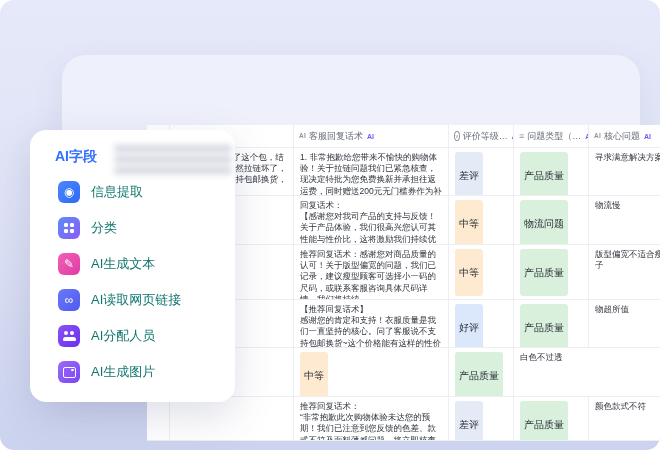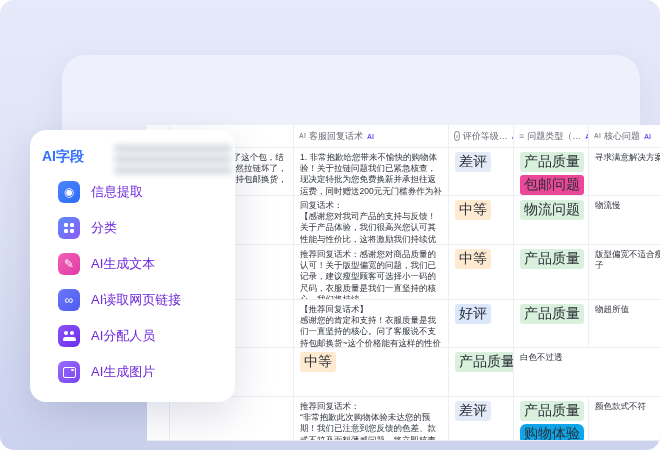--- a/index.html
+++ b/index.html
@@ -20,31 +20,31 @@
   .aibadge{font-size:7px;font-weight:bold;color:#6c5df2;margin-left:1px;}
   .ficon{color:#8f959e;font-size:9px;line-height:1;display:inline-flex;align-items:center;justify-content:center;}
   .ficon.aitxt{font-size:6.5px;font-weight:bold;letter-spacing:.2px;}
   .ficon.circ{width:8px;height:8px;border:1px solid #8f959e;border-radius:50%;font-size:5px;color:#8f959e;}
   .cb{width:11px;height:11px;border:1px solid #d5d8dd;border-radius:3px;background:#fff;display:inline-block;}
   .trow{border-bottom:1px solid #eceef1;box-sizing:border-box;}
   .cell{border-right:1px solid #eceef1;box-sizing:border-box;padding:4px 6px;overflow:hidden;
     font-size:8.5px;line-height:1.32;color:#2e333b;white-space:pre-wrap;}
   .cell:last-child{border-right:none;}
   .cell.num{color:#8f959e;font-size:9px;text-align:center;padding:6px 0 0 0;white-space:normal;}
-  .tag{display:inline-block;font-size:14px;color:#2a2f38;padding:1px 4px;border-radius:3px;
-    margin:0 0 3px 0;line-height:1.3;white-space:nowrap;font-family:Liberation Serif, serif;}
+  .tag{display:inline-block;font-size:10px;color:#2a2f38;padding:17px 4px;border-radius:3px;
+    margin:0 0 3px 0;line-height:1.3;white-space:nowrap;}
   .tagwrap{display:flex;flex-direction:column;align-items:flex-start;}
   
   .panel{position:absolute;left:30px;top:130px;width:205px;height:272px;background:#ffffff;
     border-radius:16px;box-shadow:0 14px 40px rgba(70,80,130,.18);z-index:20;}
-  .panel-title{margin:18px 0 8px 12px;font-size:14px;font-weight:bold;color:#3370ff;}
+  .panel-title{margin:18px 0 8px 25px;font-size:14px;font-weight:bold;color:#3370ff;}
   .pitem{display:flex;align-items:center;gap:11px;height:36px;padding-left:28px;cursor:pointer;}
   .pic-sq{width:22px;height:22px;border-radius:6px;display:flex;align-items:center;justify-content:center;
     color:#fff;font-size:12px;line-height:1;flex:0 0 auto;}
-  .plabel{font-size:13px;color:#6d28d9;font-weight:500;}
+  .plabel{font-size:13px;color:#0f766e;font-weight:500;}
   
   .g4{position:relative;width:10px;height:10px;}
   .g4 i{position:absolute;width:4px;height:4px;background:#fff;border-radius:1.2px;display:block;}
   .g4 i:nth-child(1){left:0;top:0}.g4 i:nth-child(2){right:0;top:0}
   .g4 i:nth-child(3){left:0;bottom:0}.g4 i:nth-child(4){right:0;bottom:0}
   .imgbox{width:11px;height:9px;border:1.3px solid #fff;border-radius:2px;position:relative;}
   .imgbox:after{content:"";position:absolute;right:1px;top:1px;width:2.5px;height:2.5px;border-radius:50%;background:#fff;}
   .ppl{position:relative;width:13px;height:10px;}
   .ppl:before{content:"";position:absolute;left:1px;top:0;width:4px;height:4px;border-radius:50%;
     background:#fff;box-shadow:6px 0 0 #fff;}
@@ -103,21 +103,21 @@
             <div class="cell"></div>
             <div class="cell">回复话术：
 【感谢您对我司产品的支持与反馈！关于产品体验，我们很高兴您认可其性能与性价比，这将激励我们持续优化品质，针…</div>
             <div class="cell tagwrap"><span class="tag" style="background: rgb(253, 234, 208);">中等</span></div>
             <div class="cell tagwrap"><span class="tag" style="background: rgb(217, 240, 220);">物流问题</span></div>
             <div class="cell">物流慢</div>
           </div>
           <div class="trow" style="height: 55px;">
             <div class="cell num"></div>
             <div class="cell"></div>
-            <div class="cell">推荐回复话术：感谢您对商品质量的认可！关于版型偏宽的问题，我们已记录，建议瘦型顾客可选择小一码的尺码，衣服质量是我们一直坚持的核心，我们将持续…</div>
+            <div class="cell">推荐回复话术：感谢您对商品质量的认可！关于版型偏宽的问题，我们已记录，建议瘦型顾客可选择小一码的尺码，或联系客服咨询具体尺码详情，我们将持续…</div>
             <div class="cell tagwrap"><span class="tag" style="background: rgb(253, 234, 208);">中等</span></div>
             <div class="cell tagwrap"><span class="tag" style="background: rgb(217, 240, 220);">产品质量</span></div>
             <div class="cell">版型偏宽不适合瘦子</div>
           </div>
           <div class="trow" style="height: 48px;">
             <div class="cell num"></div>
             <div class="cell"></div>
             <div class="cell">【推荐回复话术】
 感谢您的肯定和支持！衣服质量是我们一直坚持的核心。问了客服说不支持包邮换货~这个价格能有这样的性价比确实…</div>
             <div class="cell tagwrap"><span class="tag" style="background: rgb(219, 231, 251);">好评</span></div>

